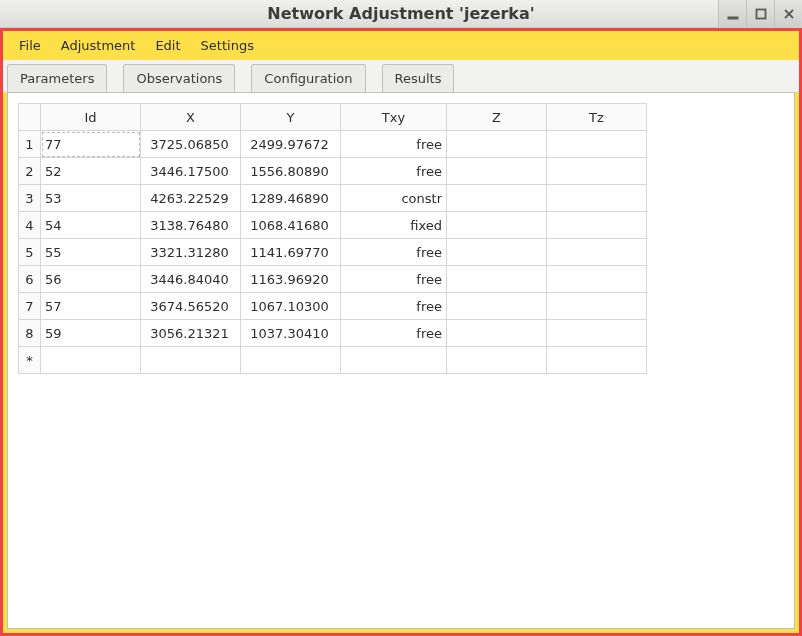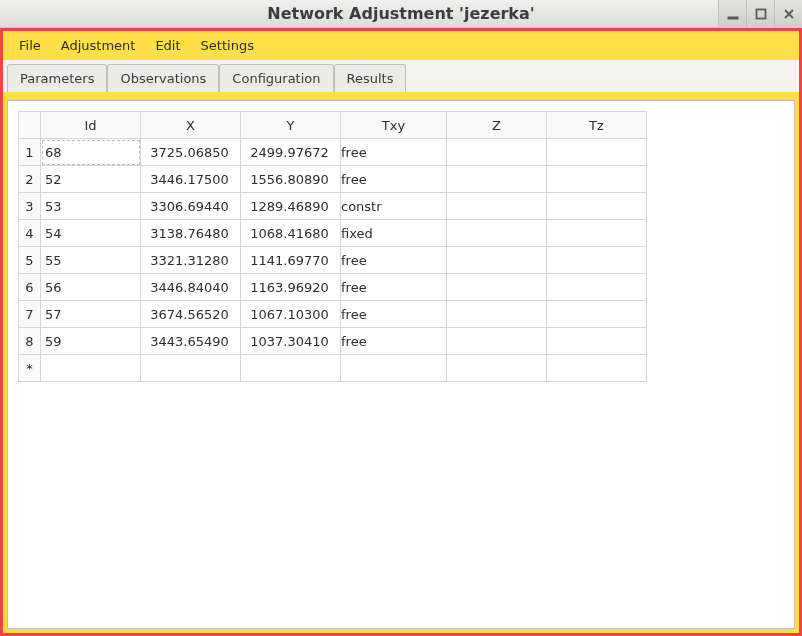--- a/index.html
+++ b/index.html
@@ -14,36 +14,36 @@
 
   
   .window-body { background: #fde047; border: 3px solid #ef4444; height: calc(636px - 28px); display: flex; flex-direction: column; }
 
   
   .menubar { display: flex; gap: 4px; padding: 4px 8px 4px 8px; }
   .menuitem { padding: 3px 8px; border-radius: 3px; cursor: default; }
 
   
   .tabbar { display: flex; align-items: flex-end; padding: 0 4px; height: 32px; background: #f2f2f1; }
-  .tab { padding: 6px 12px 6px 12px; border: 1px solid #bfbfbd; border-bottom: none; background: #ebebea; color:#3a3a3a; margin-right: 0; margin-top:4px; border-top-left-radius: 3px; border-top-right-radius: 3px; cursor: default; }
+  .tab { padding: 6px 12px 6px 12px; border: 1px solid #bfbfbd; border-bottom: none; background: #ebebea; color:#3a3a3a; margin-right: 16px; margin-top:4px; border-top-left-radius: 3px; border-top-right-radius: 3px; cursor: default; }
   .tab + .tab { border-left: 1px solid #bfbfbd; }
   .tab.active { background: #ffffff; position: relative; z-index: 3; margin-top:0; padding-top:8px; padding-bottom:8px;}
   .tab.active::after { content: ""; position: absolute; left:0; right:0; bottom:-1px; height:2px; background:#fff; }
 
   
-  .tabcontent { flex: 1; background: #ffffff; border: 1px solid #bfbfbd; margin: 8px 4px 4px 4px; position: relative; overflow: hidden; }
+  .tabcontent { flex: 1; background: #ffffff; border: 1px solid #bfbfbd; margin: 0 4px 4px 4px; position: relative; overflow: hidden; }
   .table-wrap { position: absolute; inset: 10px; overflow: auto; }
 
   table { border-collapse: collapse; font-size: 13px; }
   th, td { border: 1px solid #d6d6d4; height: 27px; padding: 0 4px; background: #fff; white-space: nowrap; }
   th { background: #fafafa; font-weight: normal; text-align: center; }
   td.rownum { text-align: center; width: 22px; background: #fafafa; }
   td.num { text-align: center; padding-right:6px;}
   td.id  { text-align: left; padding-left:4px;}
-  td.txt { text-align: left; padding-left:0;}
+  td.txt { text-align: right; padding-left:0;}
 
   col.c-rownum { width: 22px; }
   col.c-id  { width: 100px; }
   col.c-x   { width: 100px; }
   col.c-y   { width: 100px; }
   col.c-txy { width: 106px; }
   col.c-z   { width: 100px; }
   col.c-tz  { width: 100px; }
 
   .dashed { outline: 1px dashed #bdbdbd; outline-offset:-2px; }
@@ -108,40 +108,40 @@
             <th>X</th>
             <th>Y</th>
             <th>Txy</th>
             <th>Z</th>
             <th>Tz</th>
           </tr>
         </thead>
         <tbody id="tbody">
             <tr>
               <td class="rownum">1</td>
-              <td class="id dashed">68</td>
+              <td class="id dashed">77</td>
               <td class="num">3725.06850</td>
               <td class="num">2499.97672</td>
               <td class="txt">free</td>
               <td class="txt"></td>
               <td class="txt"></td>
             </tr>
             <tr>
               <td class="rownum">2</td>
               <td class="id ">52</td>
               <td class="num">3446.17500</td>
               <td class="num">1556.80890</td>
               <td class="txt">free</td>
               <td class="txt"></td>
               <td class="txt"></td>
             </tr>
             <tr>
               <td class="rownum">3</td>
               <td class="id ">53</td>
-              <td class="num">3306.69440</td>
+              <td class="num">4263.22529</td>
               <td class="num">1289.46890</td>
               <td class="txt">constr</td>
               <td class="txt"></td>
               <td class="txt"></td>
             </tr>
             <tr>
               <td class="rownum">4</td>
               <td class="id ">54</td>
               <td class="num">3138.76480</td>
               <td class="num">1068.41680</td>
@@ -172,21 +172,21 @@
               <td class="id ">57</td>
               <td class="num">3674.56520</td>
               <td class="num">1067.10300</td>
               <td class="txt">free</td>
               <td class="txt"></td>
               <td class="txt"></td>
             </tr>
             <tr>
               <td class="rownum">8</td>
               <td class="id ">59</td>
-              <td class="num">3443.65490</td>
+              <td class="num">3056.21321</td>
               <td class="num">1037.30410</td>
               <td class="txt">free</td>
               <td class="txt"></td>
               <td class="txt"></td>
             </tr>
             <tr>
               <td class="rownum">*</td>
               <td class="id"></td>
               <td class="num"></td>
               <td class="num"></td>

